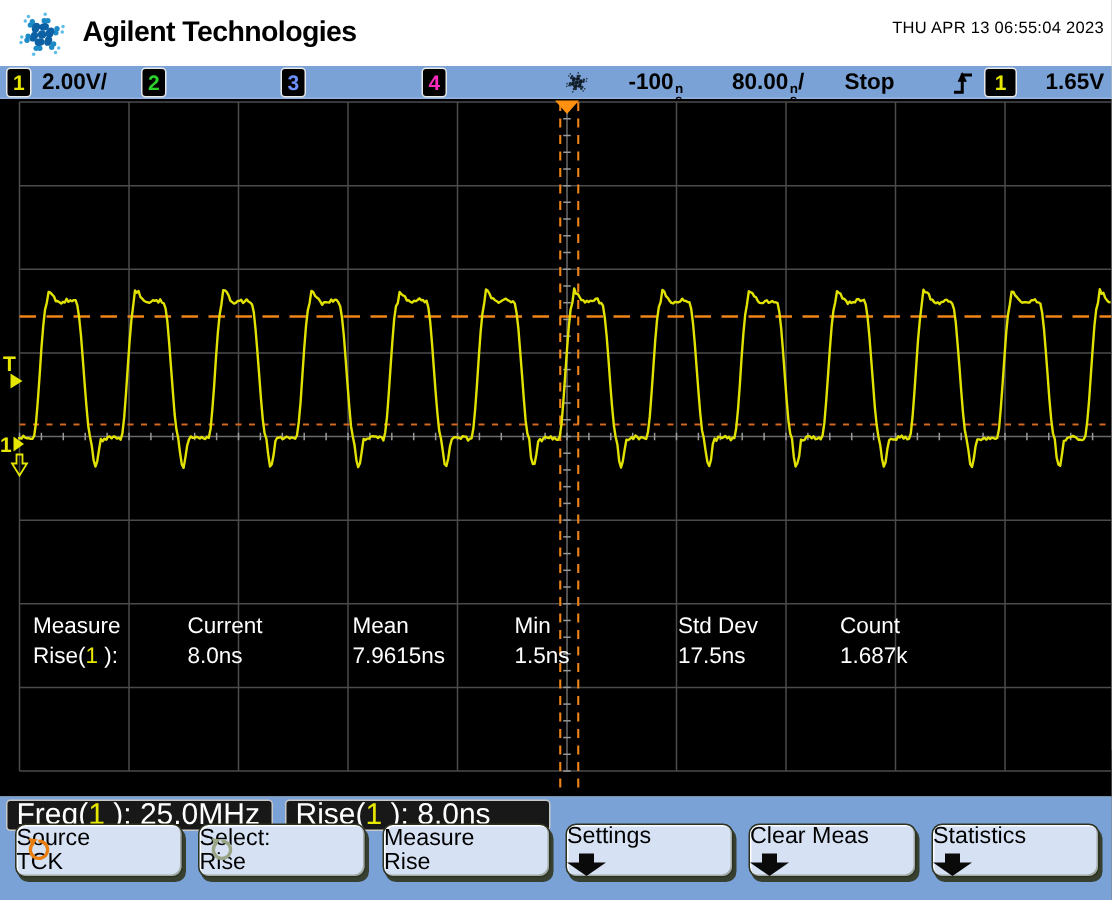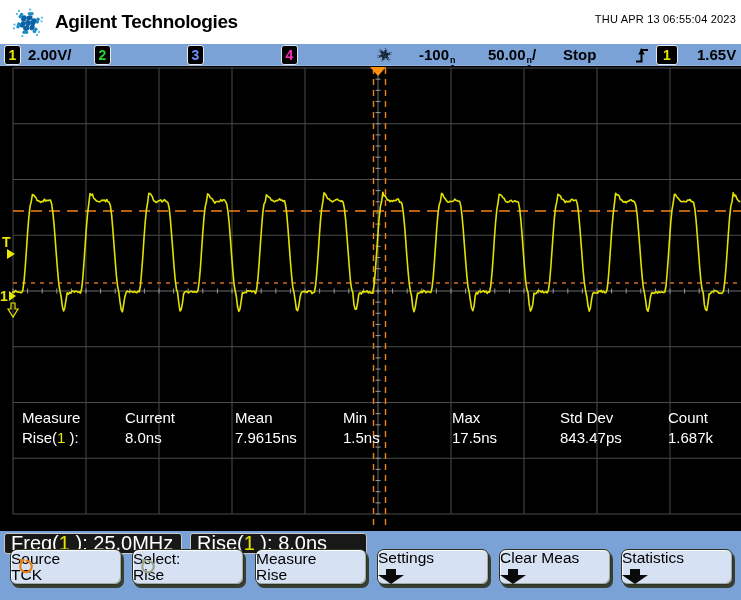--- a/index.html
+++ b/index.html
@@ -142,21 +142,21 @@
         <circle cx="24.127508724547138" cy="7.567438567906127" r="1.16" fill="#263648"></circle>
         <circle cx="24.22716743238886" cy="15.75312233532109" r="2.4" fill="#101c28"></circle>
         <circle cx="25.907311284892735" cy="11.794951465475595" r="1.7799999999999998" fill="#1b2b3a"></circle>
         <circle cx="27.97491472958209" cy="18.706445122910075" r="2.4" fill="#101c28"></circle>
         <circle cx="31.989310563520057" cy="17.165462939865282" r="1.7799999999999998" fill="#1b2b3a"></circle>
         <circle cx="36.003706397458025" cy="15.624480756820489" r="1.16" fill="#263648"></circle>
       </svg>
 
     <span class="sb-item" style="left:419px"><span>-100</span><span class="stk"><span>n</span><span>s</span></span></span>
 
-    <span class="sb-item" style="left:488px"><span>50.00</span><span class="stk"><span>n</span><span>s</span></span><span>/</span></span>
+    <span class="sb-item" style="left:488px"><span>80.00</span><span class="stk"><span>n</span><span>s</span></span><span>/</span></span>
 
     <span class="sb-item" style="left:563px">Stop</span>
 
     <svg class="slope" width="14" height="19" viewBox="0 0 14 19">
       <path d="M1 15.5 H6.5 V4 H13" fill="none" stroke="#000" stroke-width="2"></path>
       <polygon points="3.4,8.5 6.5,2 9.6,8.5" fill="#000"></polygon>
     </svg>
 
     <span class="chip trigchip" style="left: 656px; color: rgb(230, 230, 0);">1</span>
     <span class="sb-item" style="left:697px">1.65V</span>
@@ -290,31 +290,29 @@
     <polygon points="9,291 9,301 16,296" fill="#e6e600"></polygon>
     <polygon points="13,317 8,309 11,309 11,303 15,303 15,309 18,309" fill="none" stroke="#e6e600" stroke-width="1.2"></polygon>
   </svg>
 
   <div class="mtable">
     <div class="mrow">
       <span>Measure</span>
       <span>Current</span>
       <span>Mean</span>
       <span>Min</span>
-      <span>Max</span>
       <span>Std Dev</span>
       <span>Count</span>
     </div>
     <div class="mrow">
       <span><i style="font-style:normal">Rise(</i><i style="font-style: normal; color: rgb(230, 230, 0);">1</i><i style="font-style:normal"> ):</i></span>
       <span>8.0ns</span>
       <span>7.9615ns</span>
       <span>1.5ns</span>
       <span>17.5ns</span>
-      <span>843.47ps</span>
       <span>1.687k</span>
     </div>
   </div>
 
   <div class="bottombar">
     <span class="readout" style="left:4px;width:164px"><span>Freq(</span><span style="color: rgb(230, 230, 0);">1</span><span> ): </span><span>25.0MHz</span></span>
     <span class="readout" style="left:190px;width:163px"><span>Rise(</span><span style="color: rgb(230, 230, 0);">1</span><span> ): </span><span>8.0ns</span></span>
 
     <div class="softkey sk1" style="left:10px">
       <span class="knobwrap">

